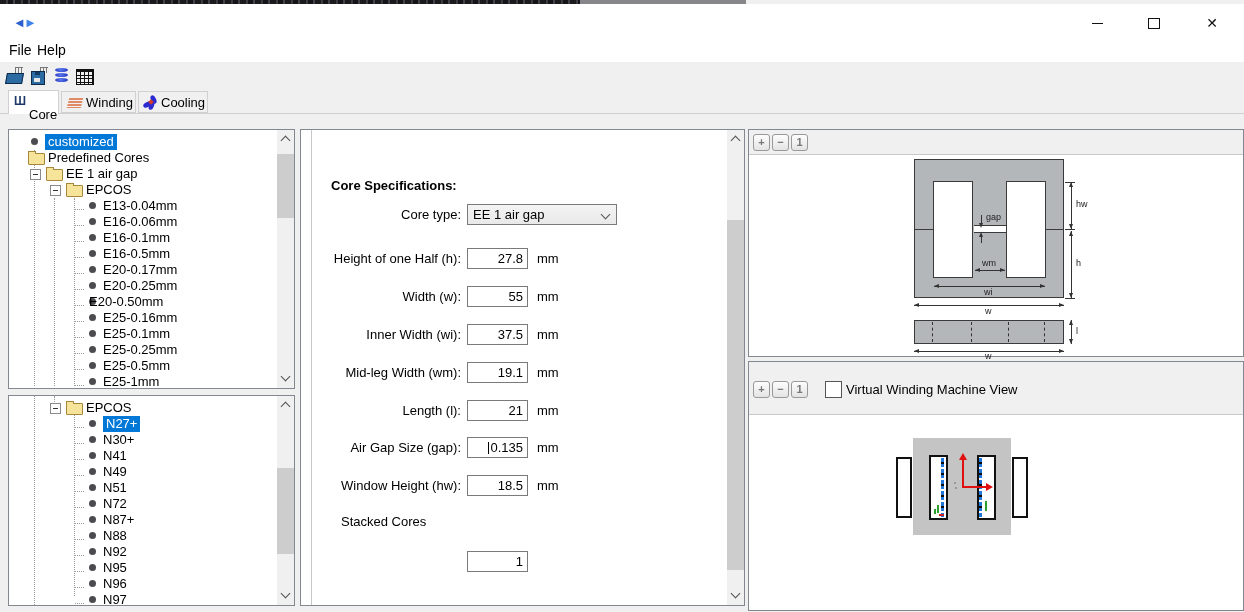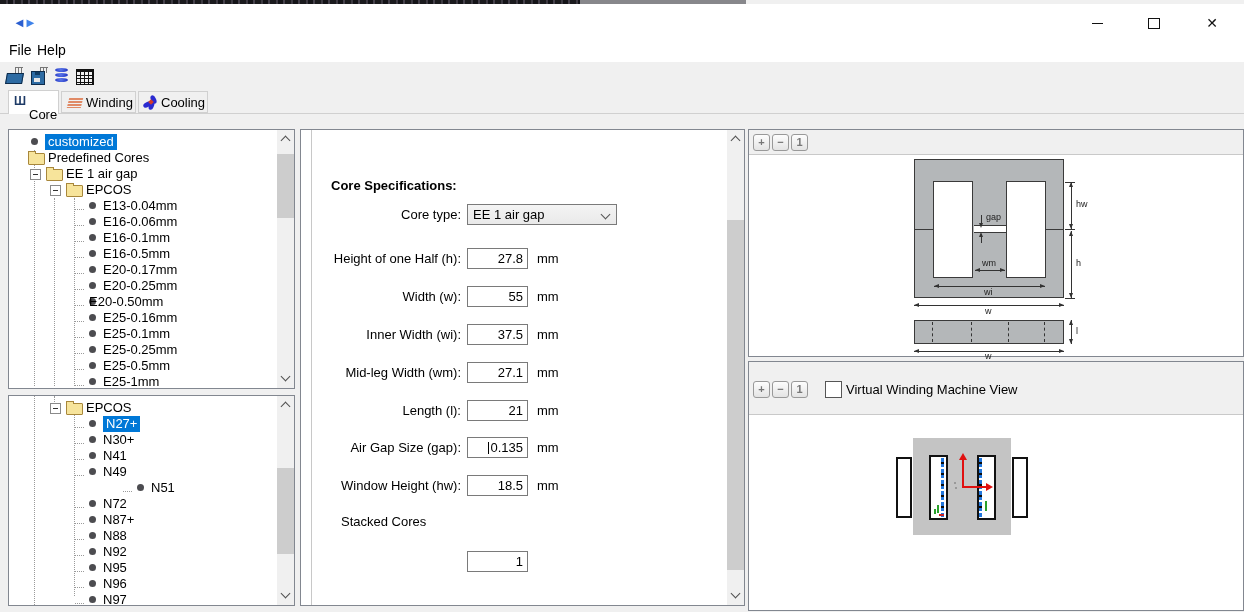--- a/index.html
+++ b/index.html
@@ -304,21 +304,21 @@
         <div class="trow" style="top: 52px;">
           <span class="tstub" style="left: 66px;"></span>
           <span class="tdot" style="left: 80px;"></span>
           <span class="tlabel" style="left: 94px;">N41</span>
         </div>
         <div class="trow" style="top: 68px;">
           <span class="tstub" style="left: 66px;"></span>
           <span class="tdot" style="left: 80px;"></span>
           <span class="tlabel" style="left: 94px;">N49</span>
         </div>
-        <div class="trow" style="top: 84px; margin-left: 48px;">
+        <div class="trow" style="top: 84px;">
           <span class="tstub" style="left: 66px;"></span>
           <span class="tdot" style="left: 80px;"></span>
           <span class="tlabel" style="left: 94px;">N51</span>
         </div>
         <div class="trow" style="top: 100px;">
           <span class="tstub" style="left: 66px;"></span>
           <span class="tdot" style="left: 80px;"></span>
           <span class="tlabel" style="left: 94px; text-align: center;">N72</span>
         </div>
         <div class="trow" style="top: 116px;">
@@ -382,21 +382,21 @@
       <span class="finput"><span>55</span></span>
       <span class="funit">mm</span>
     </div>
     <div class="frow" style="top:194px;">
       <span class="flabel">Inner Width (wi):</span>
       <span class="finput"><span>37.5</span></span>
       <span class="funit">mm</span>
     </div>
     <div class="frow" style="top:232px;">
       <span class="flabel">Mid-leg Width (wm):</span>
-      <span class="finput"><span>27.1</span></span>
+      <span class="finput"><span>19.1</span></span>
       <span class="funit">mm</span>
     </div>
     <div class="frow" style="top:270px;">
       <span class="flabel">Length (l):</span>
       <span class="finput"><span>21</span></span>
       <span class="funit">mm</span>
     </div>
     <div class="frow" style="top:307px;">
       <span class="flabel">Air Gap Size (gap):</span>
       <span class="finput"><span class="caret"></span><span>0.135</span></span>

